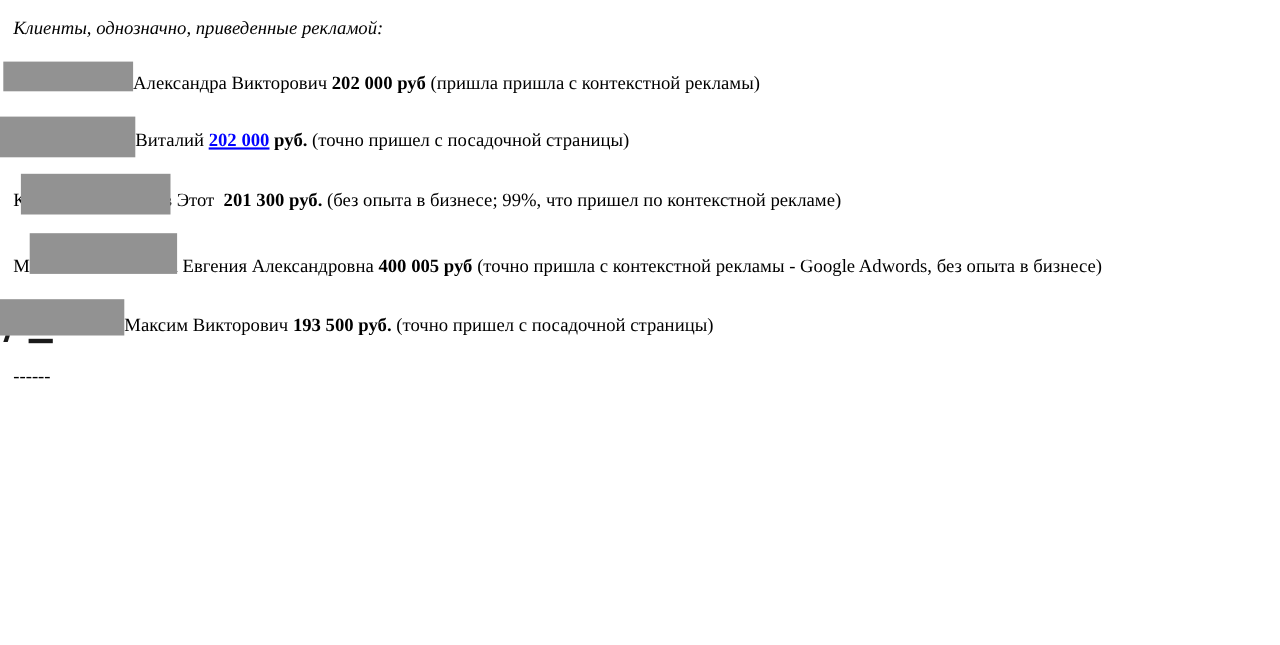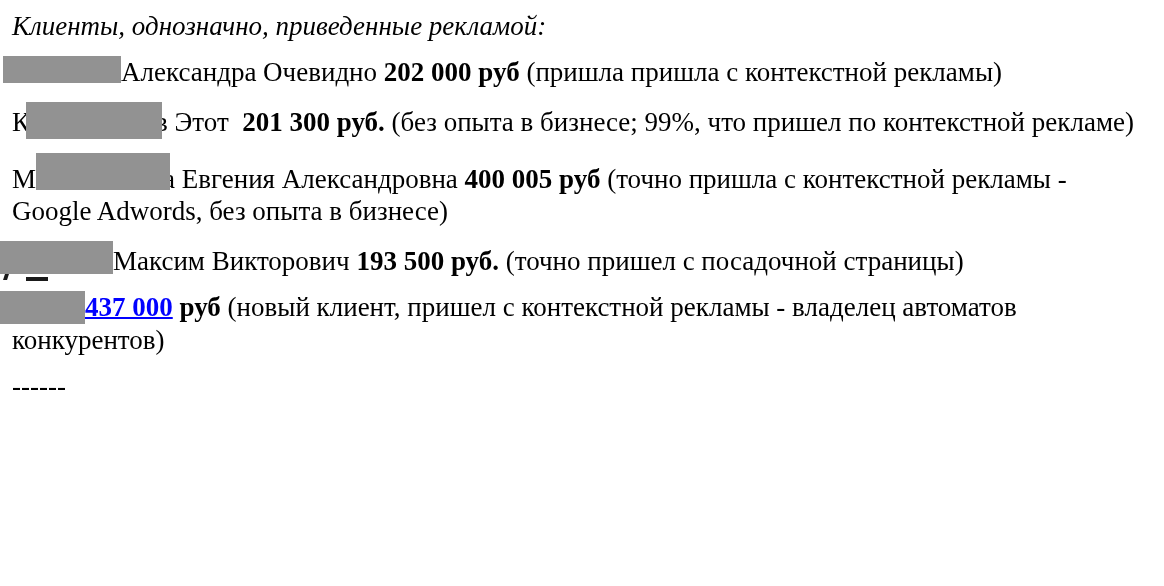--- a/index.html
+++ b/index.html
@@ -9,21 +9,21 @@
     color: #000000;
     overflow: hidden;
   }
   .doc {
     position: relative;
     padding: 10px 14px 0 12px;
     width: 1138px;
   }
   p {
     margin: 0 0 14px 0;
-    font-size: 27px;
+    font-size: 17px;
     line-height: 32px;
     white-space: pre-wrap;
   }
   .heading { font-style: italic; }
   b, .bold { font-weight: bold; text-align: center; }
   a.amount-link {
     color: #0101ff;
     font-weight: bold;
     text-decoration: underline;
     text-decoration-thickness: 2px;
@@ -53,28 +53,28 @@
   }
   .sliver { margin-left: -7px; }
 </style>
 </head>
 <body>
 
 <div class="doc">
 
   <p class="heading">Клиенты, однозначно, приведенные рекламой:</p>
 
-  <p><span class="redact r1"></span><span>Александра Очевидно </span><b>202 000 руб</b><span> (пришла пришла с контекстной рекламы)</span></p>
+  <p><span class="redact r1"></span><span>Александра Викторович </span><b>202 000 руб</b><span> (пришла пришла с контекстной рекламы)</span></p>
 
+  <p><span class="redact r2"></span><span>Виталий </span><a class="amount-link">202 000</a><b> руб.</b><span> (точно пришел с посадочной страницы)</span></p>
 
   <p><span>К</span><span class="redact r3"></span><span class="sliver">в</span><span> Этот  </span><b>201 300 руб.</b><span> (без опыта в бизнесе; 99%, что пришел по контекстной рекламе)</span></p>
 
   <p><span>М</span><span class="redact r4"></span><span class="sliver">а</span><span> Евгения Александровна </span><b>400 005 руб</b><span> (точно пришла с контекстной рекламы - Google Adwords, без опыта в бизнесе)</span></p>
 
   <p><span class="redact r5"></span><span>Максим Викторович </span><b>193 500 руб.</b><span> (точно пришел с посадочной страницы)</span></p>
 
-  <p><span class="redact r6"></span><a class="amount-link">437 000</a><b> руб</b><span> (новый клиент, пришел с контекстной рекламы - владелец автоматов конкурентов)</span></p>
 
 
   <p>------</p>
 
 
 </div>
 
 </body></html>

